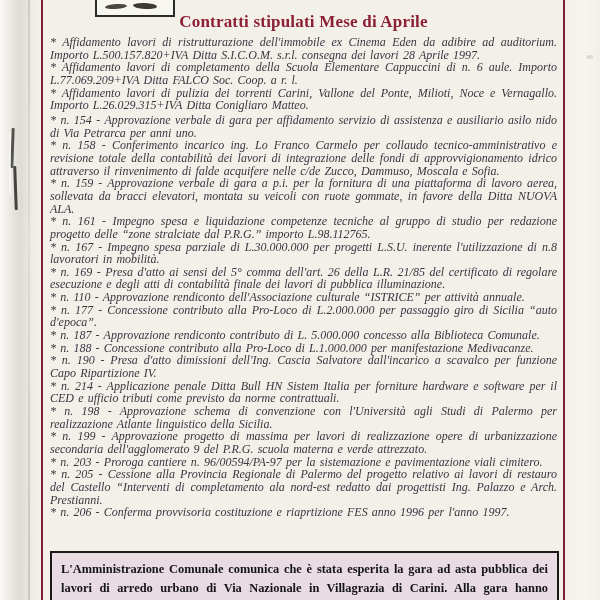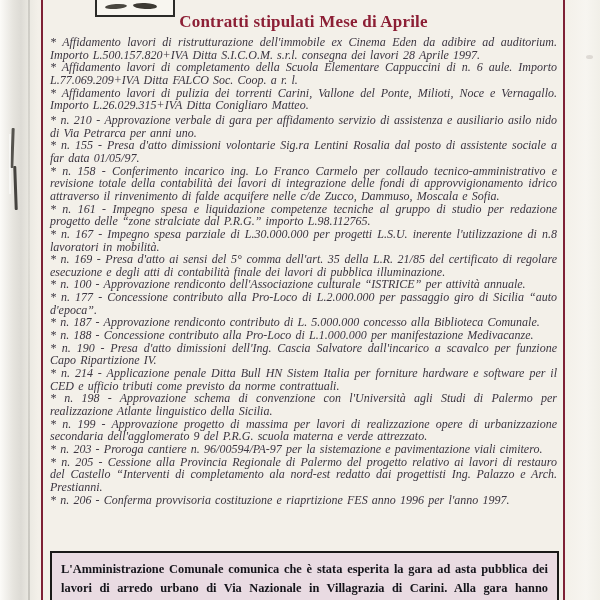--- a/index.html
+++ b/index.html
@@ -99,27 +99,27 @@
     <h1 class="section-title title-contratti">Contratti stipulati Mese di Aprile</h1>
 
     <div class="doc-list contratti-list">
         <p>* Affidamento lavori di ristrutturazione dell'immobile ex Cinema Eden da adibire ad auditorium. Importo L.500.157.820+IVA Ditta S.I.C.O.M. s.r.l. consegna dei lavori 28 Aprile 1997.</p>
         <p>* Affidamento lavori di completamento della Scuola Elementare Cappuccini di n. 6 aule. Importo L.77.069.209+IVA Ditta FALCO  Soc. Coop. a r. l.</p>
         <p>* Affidamento lavori di pulizia dei torrenti Carini, Vallone del Ponte, Milioti, Noce e Vernagallo. Importo L.26.029.315+IVA  Ditta Conigliaro Matteo.</p>
       </div>
 
 
     <div class="doc-list delibere-list">
-        <p>* n. 210 - Approvazione verbale di gara per affidamento servizio di assistenza e ausiliario asilo nido di Via Petrarca per anni  uno.</p>
-        <p>* n. 155 - Presa d'atto dimissioni volontarie Sig.ra Lentini Rosalia dal posto di assistente sociale a far data 01/05/97.</p>
+        <p>* n. 154 - Approvazione verbale di gara per affidamento servizio di assistenza e ausiliario asilo nido di Via Petrarca per anni  uno.</p>
         <p>* n. 158 - Conferimento incarico ing. Lo Franco Carmelo per collaudo tecnico-amministrativo e revisione totale della contabilità dei lavori di integrazione delle fondi di approvvigionamento idrico attraverso il rinvenimento di falde acquifere nelle c/de Zucco, Dammuso, Moscala e Sofia.</p>
+        <p>* n. 159 - Approvazione verbale di gara a p.i. per la fornitura di una piattaforma di lavoro aerea, sollevata da bracci elevatori, montata su veicoli con ruote gommate, in favore della Ditta NUOVA ALA.</p>
         <p>* n. 161 - Impegno spesa e liquidazione competenze tecniche al gruppo di studio per redazione progetto delle “zone stralciate dal P.R.G.” importo L.98.112765.</p>
         <p>* n. 167 - Impegno spesa parziale di L.30.000.000 per progetti L.S.U. inerente l'utilizzazione di n.8 lavoratori in mobilità.</p>
-        <p>* n. 169 - Presa d'atto ai sensi del 5° comma dell'art. 35 della L.R. 21/85 del certificato di regolare esecuzione e degli atti di contabilità finale dei lavori di pubblica illuminazione.</p>
-        <p>* n. 100 - Approvazione rendiconto dell'Associazione culturale “ISTRICE” per attività annuale.</p>
+        <p>* n. 169 - Presa d'atto ai sensi del 5° comma dell'art. 26 della L.R. 21/85 del certificato di regolare esecuzione e degli atti di contabilità finale dei lavori di pubblica illuminazione.</p>
+        <p>* n. 110 - Approvazione rendiconto dell'Associazione culturale “ISTRICE” per attività annuale.</p>
         <p>* n. 177 - Concessione contributo alla Pro-Loco di L.2.000.000 per passaggio giro di Sicilia “auto d'epoca”.</p>
         <p>* n. 187 - Approvazione rendiconto contributo di L. 5.000.000 concesso alla Biblioteca Comunale.</p>
         <p>* n. 188 - Concessione contributo alla Pro-Loco di L.1.000.000 per manifestazione Medivacanze.</p>
         <p>* n. 190 - Presa d'atto dimissioni dell'Ing. Cascia Salvatore dall'incarico a scavalco per funzione Capo Ripartizione IV.</p>
         <p>* n. 214 - Applicazione penale Ditta Bull HN Sistem Italia per forniture hardware e software per il CED e ufficio tributi come previsto da norme contrattuali.</p>
         <p>* n. 198 - Approvazione schema di convenzione con l'Università agli Studi di Palermo per realizzazione Atlante linguistico della Sicilia.</p>
         <p>* n. 199 - Approvazione progetto di massima  per lavori di realizzazione opere di urbanizzazione secondaria dell'agglomerato 9 del P.R.G. scuola materna e verde attrezzato.</p>
         <p>* n. 203 - Proroga cantiere n. 96/00594/PA-97 per la sistemazione e pavimentazione viali cimitero.</p>
         <p>* n. 205 - Cessione alla Provincia Regionale di Palermo del progetto relativo ai lavori di restauro del Castello “Interventi di completamento ala nord-est redatto dai progettisti Ing. Palazzo e Arch. Prestianni.</p>
         <p>* n. 206 - Conferma provvisoria costituzione e riaprtizione FES anno 1996 per l'anno 1997.</p>

